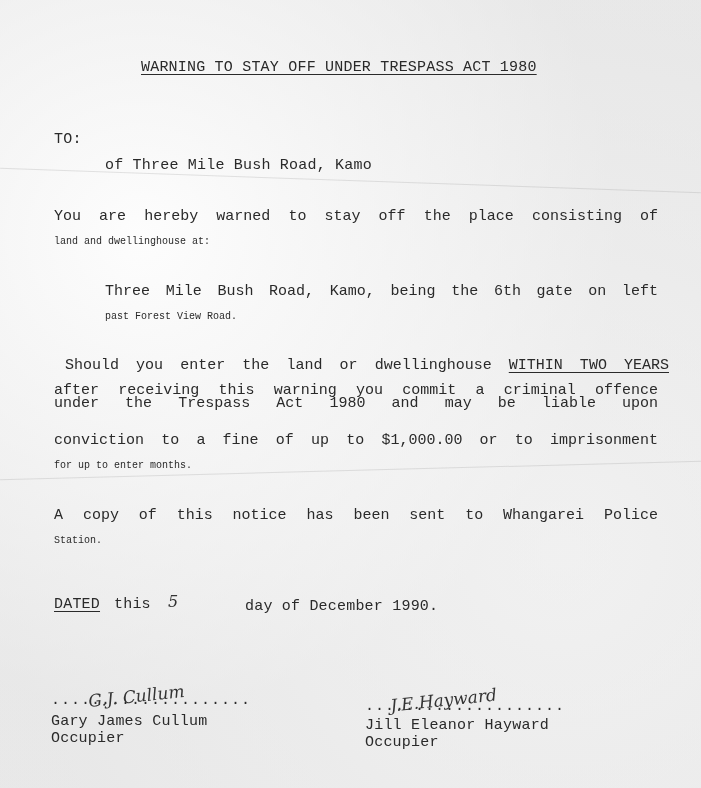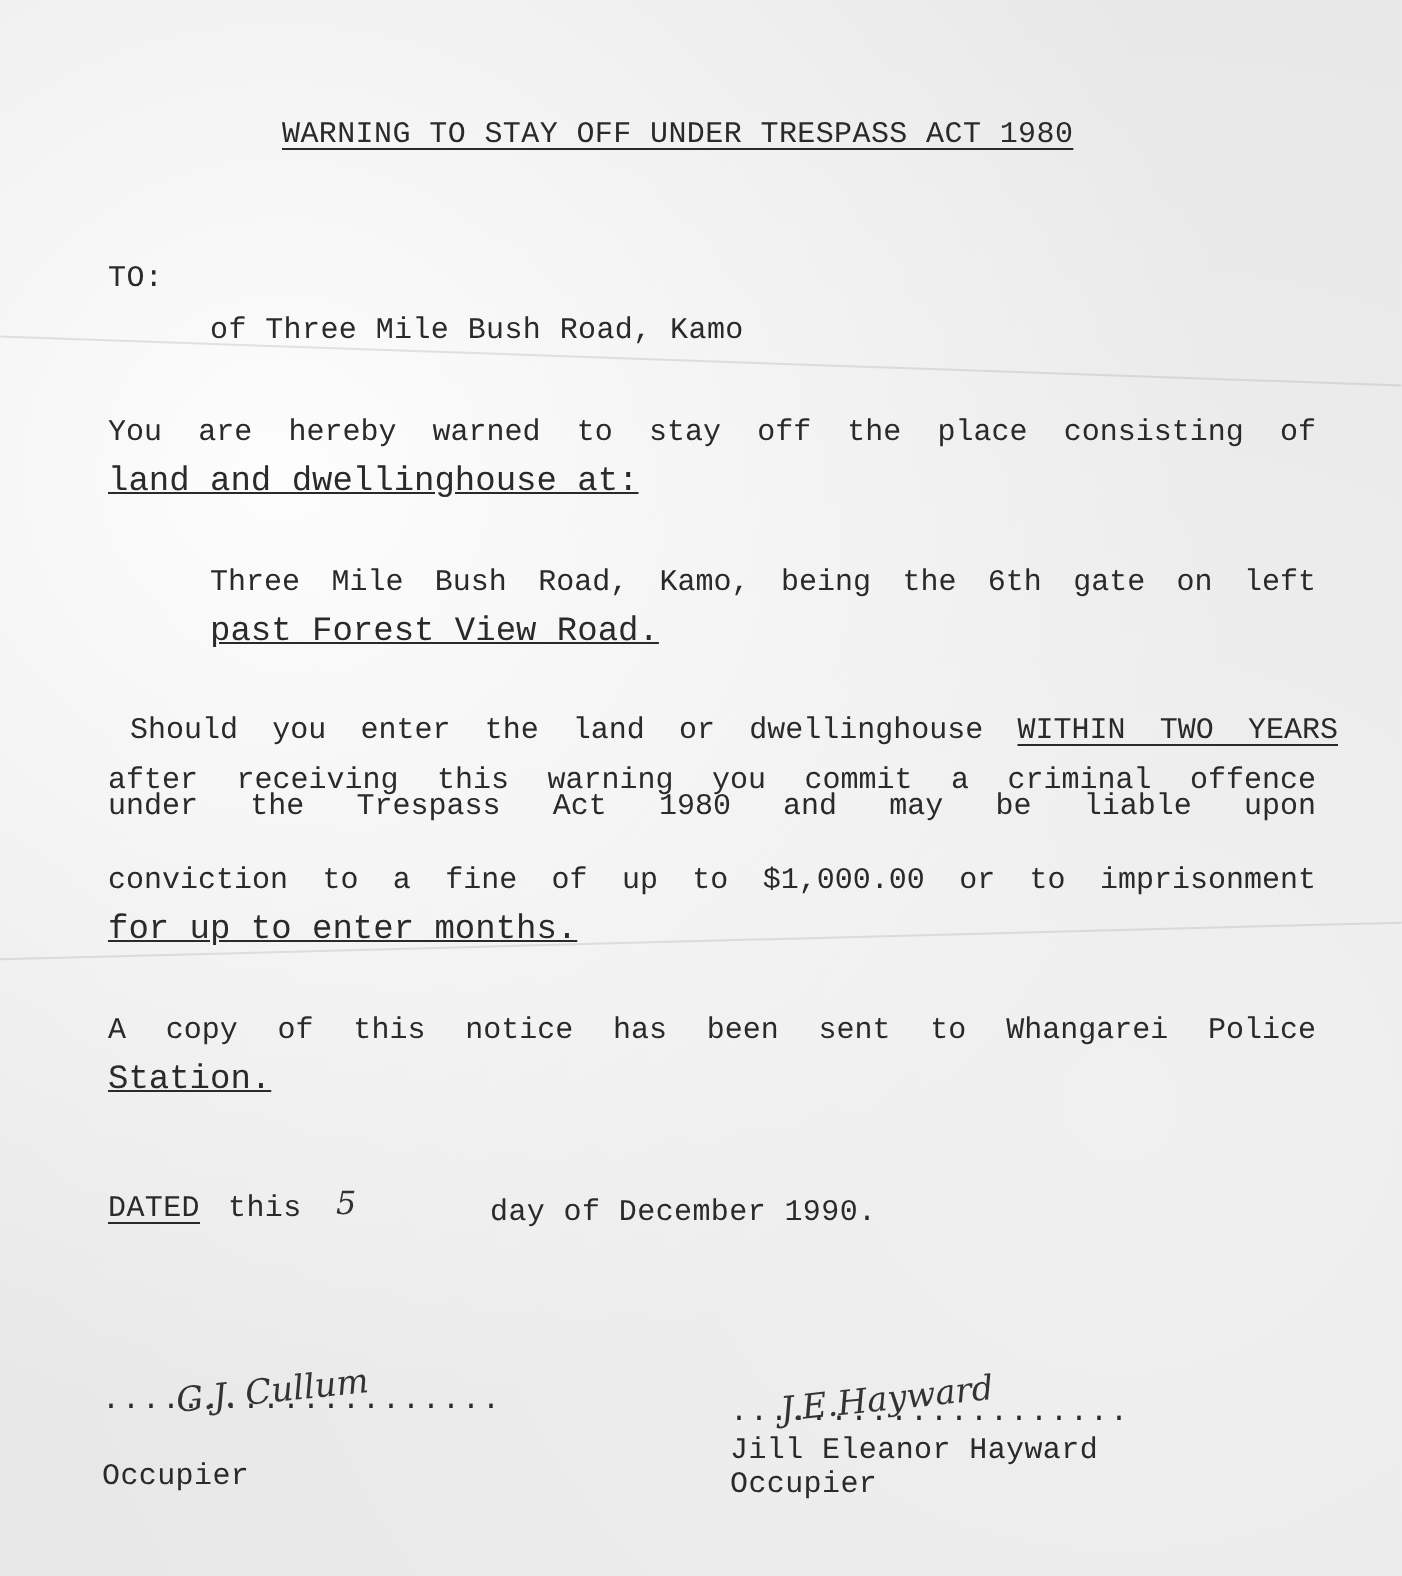--- a/index.html
+++ b/index.html
@@ -5,21 +5,21 @@
   html,body{margin:0;padding:0;}
   body{width:701px;height:788px;background:#f4f4f4;overflow:hidden;position:relative;
     font-family:"Liberation Mono","DejaVu Sans Mono",monospace;color:#2a2a2a;}
   .page{position:absolute;inset:0;
     background:
       radial-gradient(ellipse at 20% 30%, rgba(255,255,255,.9), rgba(230,230,230,.4) 60%),
       radial-gradient(ellipse at 80% 70%, rgba(250,250,250,.8), rgba(225,225,225,.3) 70%),
       #ededed;}
   .t{position:absolute;font-size:15px;white-space:pre;letter-spacing:0.2px;text-align:center;}
   .j{position:absolute;left:54px;width:604px;font-size:15px;line-height:24.5px;text-align:justify;text-align-last:justify;}
-  .jl{position:absolute;left:54px;width:604px;font-size:17px;line-height:24.5px;text-decoration:underline;}
+  .jl{position:absolute;left:54px;width:604px;font-size:10px;line-height:24.5px;}
   u{text-decoration:underline;text-underline-offset:3px;}
   .sig{position:absolute;font-family:"DejaVu Serif",serif;font-style:italic;font-size:17px;color:#333;transform:rotate(-6deg);}
   .fold{position:absolute;border-top:1px solid rgba(150,150,150,.25);}
 </style>
 </head>
 <body>
 
 <div class="page">
   <div class="fold" style="left:0;top:180px;width:701px;transform:rotate(2deg)"></div>
   <div class="fold" style="left:0;top:470px;width:701px;transform:rotate(-1.5deg)"></div>
@@ -44,19 +44,20 @@
   <div class="j" style="top:504px;">A copy of this notice has been sent to Whangarei Police</div>
   <div class="jl" style="top:529px;">Station.</div>
 
   <div class="t" style="left:54px;top:596px;"><u>DATED</u></div>
   <div class="t" style="left:114px;top:596px;">this</div>
   <div class="sig" style="left:168px;top:592px;transform:none;font-size:16px;">5</div>
   <div class="t" style="left:245px;top:598px;">day of December 1990.</div>
 
   <div class="t" style="left:51px;top:692px;letter-spacing:1px;">....................</div>
   <div class="sig" style="left:88px;top:686px;">G.J. Cullum</div>
+  <div class="t" style="left:51px;top:713px;">Gary James Cullum</div>
   <div class="t" style="left:51px;top:730px;">Occupier</div>
 
   <div class="t" style="left:365px;top:698px;letter-spacing:1px;">....................</div>
   <div class="sig" style="left:390px;top:690px;">J.E.Hayward</div>
   <div class="t" style="left:365px;top:717px;">Jill Eleanor Hayward</div>
   <div class="t" style="left:365px;top:734px;">Occupier</div>
 </div>
 
 </body></html>

